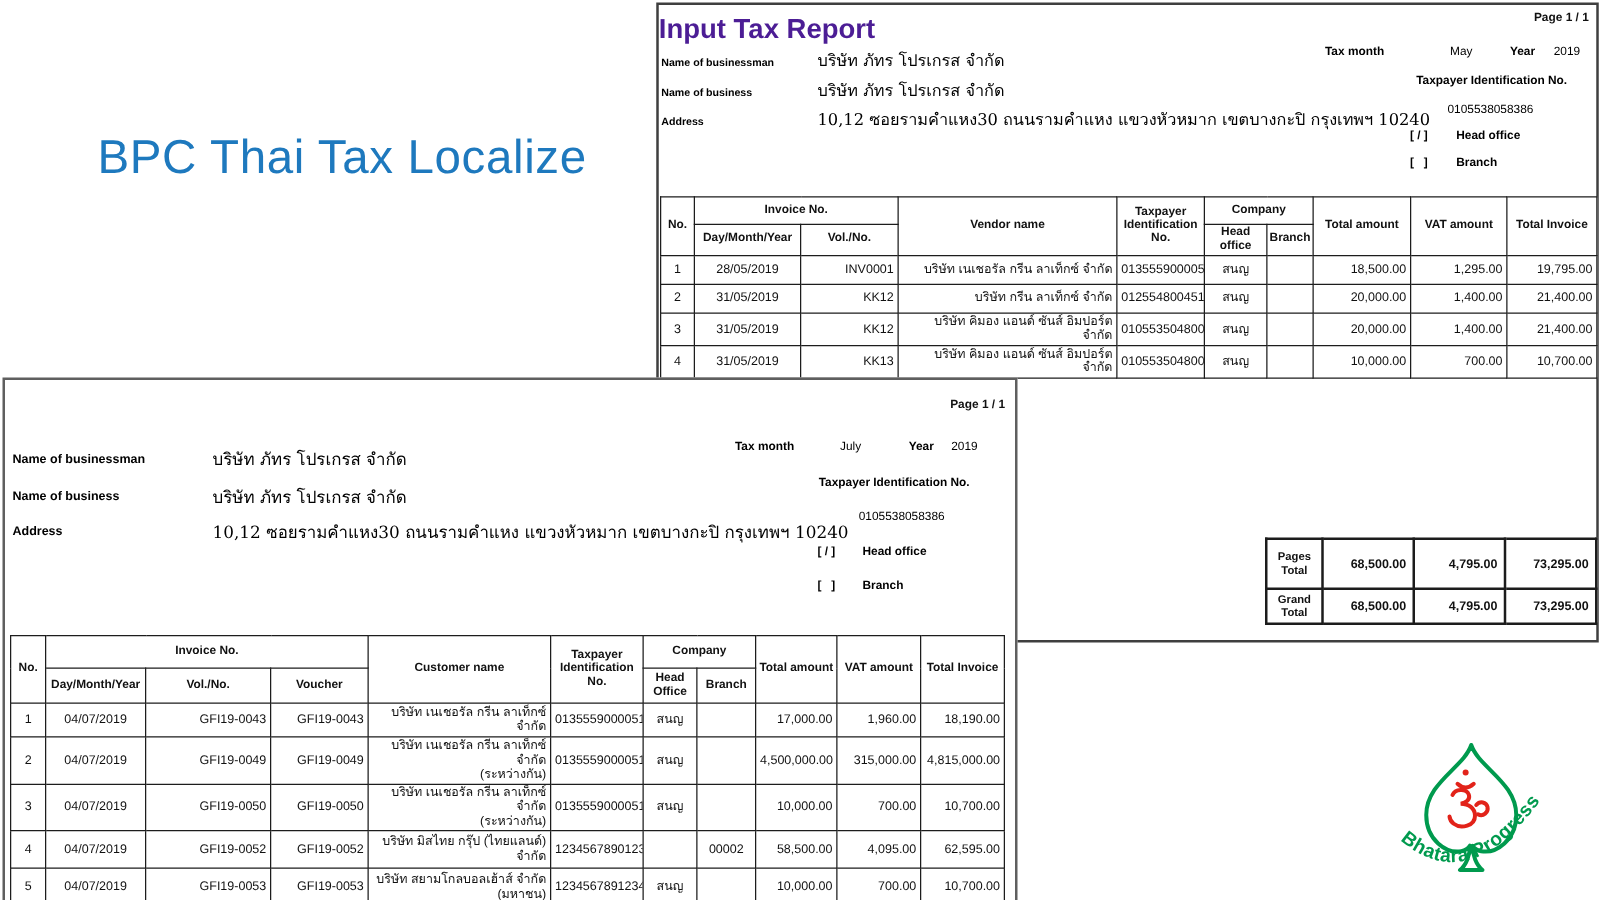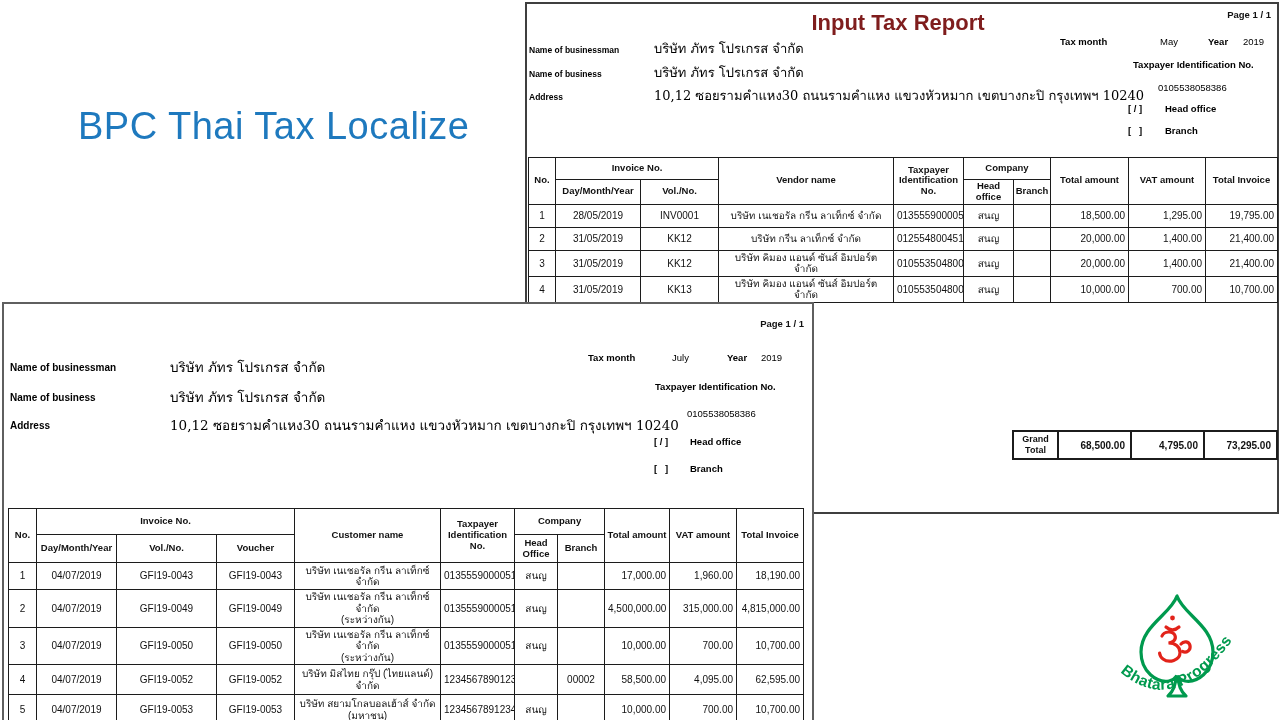--- a/index.html
+++ b/index.html
@@ -7,42 +7,42 @@
               font-family:"Liberation Sans", sans-serif; color:#111; }
   .canvas { position:relative; width:1280px; height:720px; background:#fff; }
 
   .main-title { position:absolute; left:78px; top:92px; font-size:38px; font-weight:400;
                 color:#1E79BE; letter-spacing:0.5px;margin-top:13px; }
 
   .doc { position:absolute; background:#fff; }
   .doc-input  { left:525px; top:2px;  width:754px; height:512px; border:2px solid #3f3f3f; z-index:1; }
   .doc-output { left:2px; top:302px; width:812px; height:430px; border:2px solid #5f5f5f; z-index:2; }
 
-  .doc-title { position:absolute; top:6px; left:0; width:742px; text-align:center;
-               font-size:22px; font-weight:bold; color:#7f1d1d; }
+  .doc-title { position:absolute; top:6px; left:0; width:742px; text-align:left;
+               font-size:22px; font-weight:bold; color:#4c1d95; }
   .doc-output .doc-title { top:14px; width:764px; }
   .page-label { position:absolute; font-size:9.5px; font-weight:bold; color:#111;text-align:center; }
 
   .lbl  { position:absolute; font-weight:bold; color:#000; }
   .doc-input  .lbl { font-size:8.5px; }
   .doc-output .lbl { font-size:10px; }
   .thai-val { position:absolute; font-family:"DejaVu Serif", serif; font-size:13px; color:#000; }
   .doc-output .thai-val { font-size:13.5px; }
 
   .meta-lbl { position:absolute; font-size:9.5px; font-weight:bold; color:#000; }
   .meta-val { position:absolute; font-size:9.5px; color:#000; }
   .chk      { position:absolute; font-size:9.5px; font-weight:bold; white-space:pre; color:#000; }
 
   table.rpt { position:absolute; border-collapse:collapse; table-layout:fixed; background:#fff; }
   table.rpt th, table.rpt td { border:1.5px solid #1c1c1c; overflow:hidden; }
   table.rpt th { font-size:9.5px; font-weight:bold; text-align:center; vertical-align:middle;
                  line-height:1.15; padding:1px; }
   table.rpt td { font-size:10px; vertical-align:middle; padding:1px 3px; line-height:1.15; }
   td.ctr { text-align:center; }
-  td.lft { text-align:center;margin-left:36px; }
+  td.lft { text-align:right;margin-left:36px; }
   td.amt { text-align:right; padding-right:4px; }
   td.thai { font-size:9.5px; white-space:pre-line; }
 
   table.totals { position:absolute; border-collapse:collapse; table-layout:fixed; background:#fff; }
   table.totals th, table.totals td { border:2px solid #1c1c1c; }
   table.totals th { font-size:9px; font-weight:bold; text-align:center; line-height:1.2; }
   table.totals td { font-size:10px; font-weight:bold; text-align:right; padding-right:5px; }
 
   .logo { position:absolute; left:1110px; top:586px; width:134px; height:134px; }
 </style>
@@ -157,20 +157,26 @@
       </table>
 
     <table class="totals" style="left:485px; top:426px; width:264px;">
       <colgroup>
           <col style="width:45px">
           <col style="width:73px">
           <col style="width:73px">
           <col style="width:73px">
         </colgroup>
       <tbody>
+          <tr style="height:40px;">
+        <th>Pages Total</th>
+        <td>68,500.00</td>
+        <td>4,795.00</td>
+        <td>73,295.00</td>
+      </tr>
       <tr style="height:28px;">
         <th>Grand Total</th>
         <td>68,500.00</td>
         <td>4,795.00</td>
         <td>73,295.00</td>
       </tr>
     </tbody>
       </table>
   </div>
 

